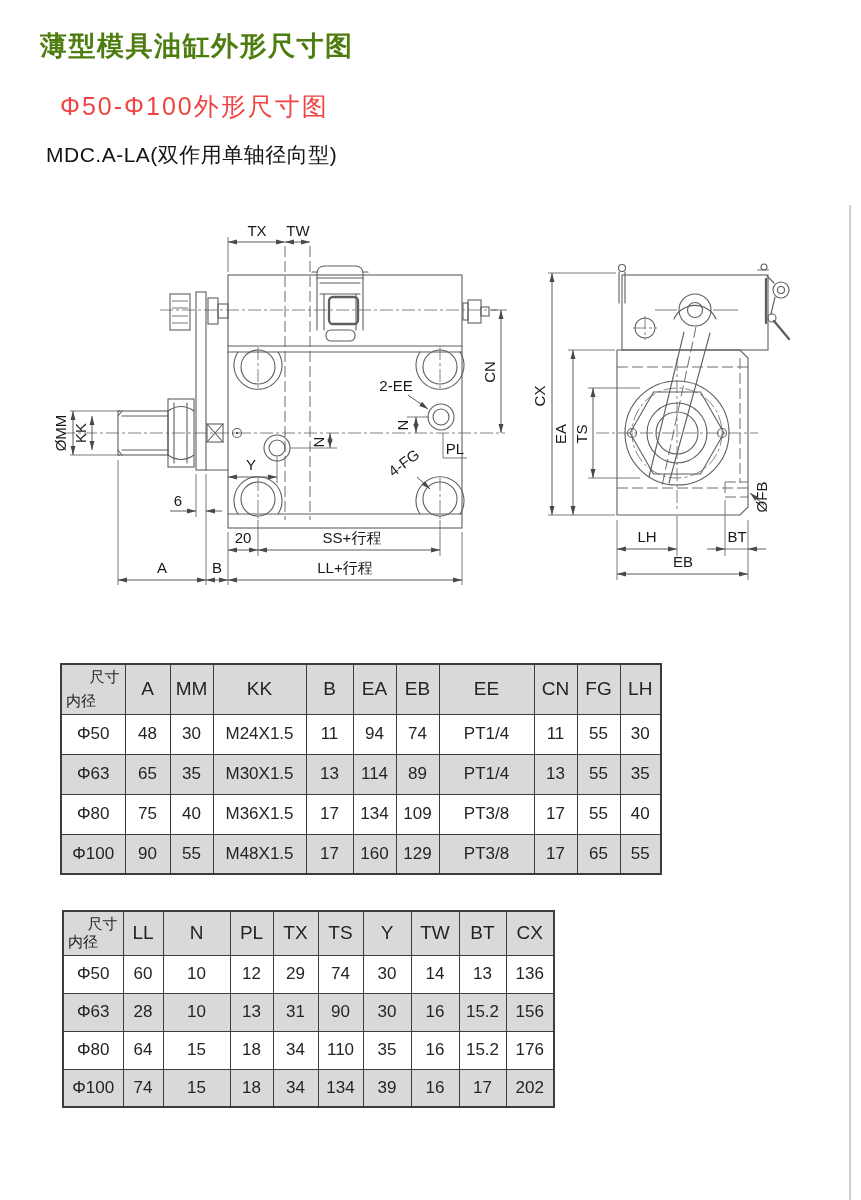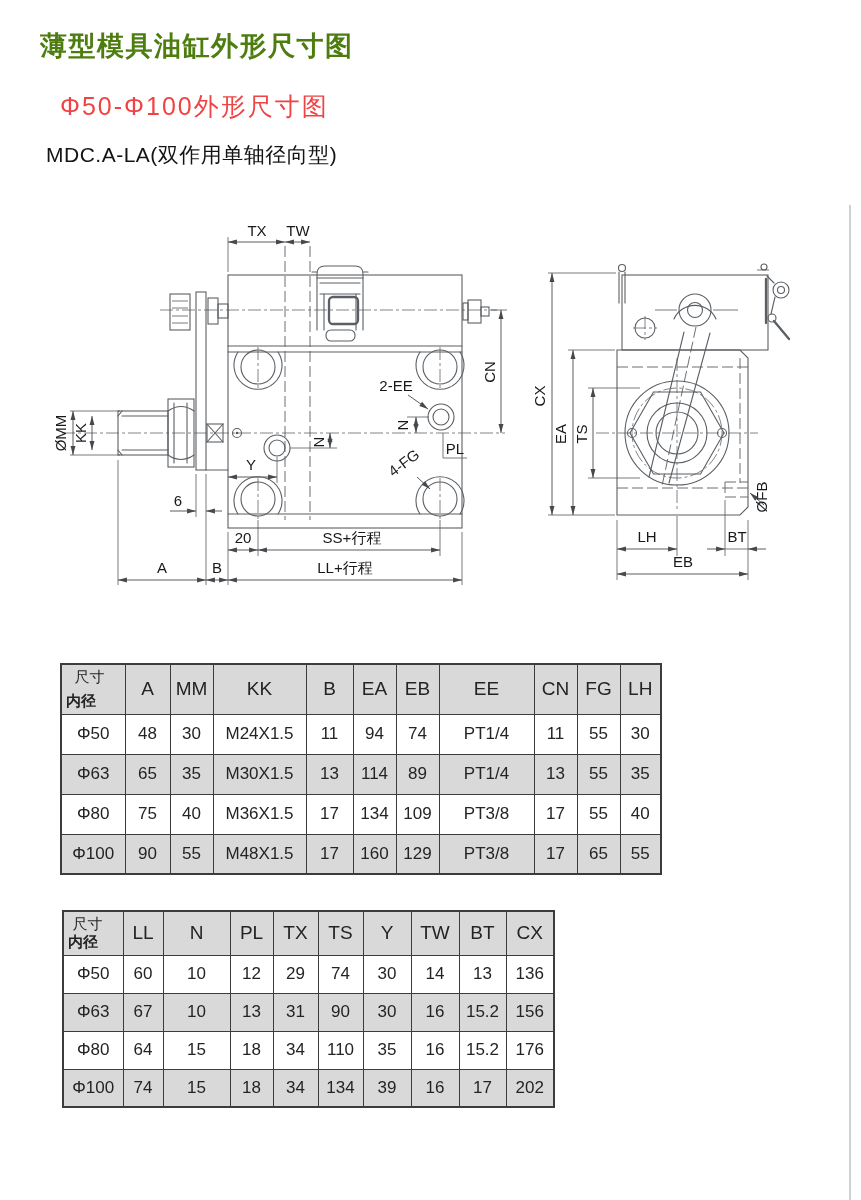--- a/index.html
+++ b/index.html
@@ -43,22 +43,22 @@
   .dimtable th{font-size:19px;}
   .dimtable td{font-size:17px;}
   .dimtable .gray{background:#d9d9d9;}
   #table1{left:60px;top:663px;width:600px;}
   #table1 tr.hd{height:50px;} #table1 tr.dr{height:40px;}
   #table2{left:62px;top:910px;width:491px;}
   #table2 tr.hd{height:44px;} #table2 tr.dr{height:38px;}
   th.corner{position:relative;
     background-image:linear-gradient(to bottom right,transparent calc(50% - 1px),#3c3c3c calc(50% - 1px),#3c3c3c calc(50% + 1px),transparent calc(50% + 1px));
   }
-  th.corner .tr{position:absolute;top:3px;right:20px;font-size:15px;font-weight:400;}
-  th.corner .bl{position:absolute;bottom:3px;left:4px;font-size:15px;font-weight:700;text-align:center;}
+  th.corner .tr{position:absolute;top:3px;right:5px;font-size:15px;font-weight:400;}
+  th.corner .bl{position:absolute;bottom:3px;left:4px;font-size:15px;font-weight:400;text-align:center;}
 </style>
 </head>
 <body>
 
 <div class="page-title">薄型模具油缸外形尺寸图</div>
 <div class="sub-title">Φ50-Φ100外形尺寸图</div>
 <div class="model-line">MDC.A-LA(双作用单轴径向型)</div>
 <div class="right-border"></div>
 
 <svg class="draw" width="861" height="630" viewBox="0 0 861 630">
@@ -438,21 +438,21 @@
     <td>12</td>
     <td>29</td>
     <td>74</td>
     <td>30</td>
     <td>14</td>
     <td>13</td>
     <td>136</td>
   </tr>
   <tr class="dr">
     <td class="gray">Φ63</td>
-    <td class="gray">67</td>
+    <td class="gray">28</td>
     <td class="gray">10</td>
     <td class="gray">13</td>
     <td class="gray">31</td>
     <td class="gray">90</td>
     <td class="gray">30</td>
     <td class="gray">16</td>
     <td class="gray">15.2</td>
     <td class="gray">156</td>
   </tr>
   <tr class="dr">

